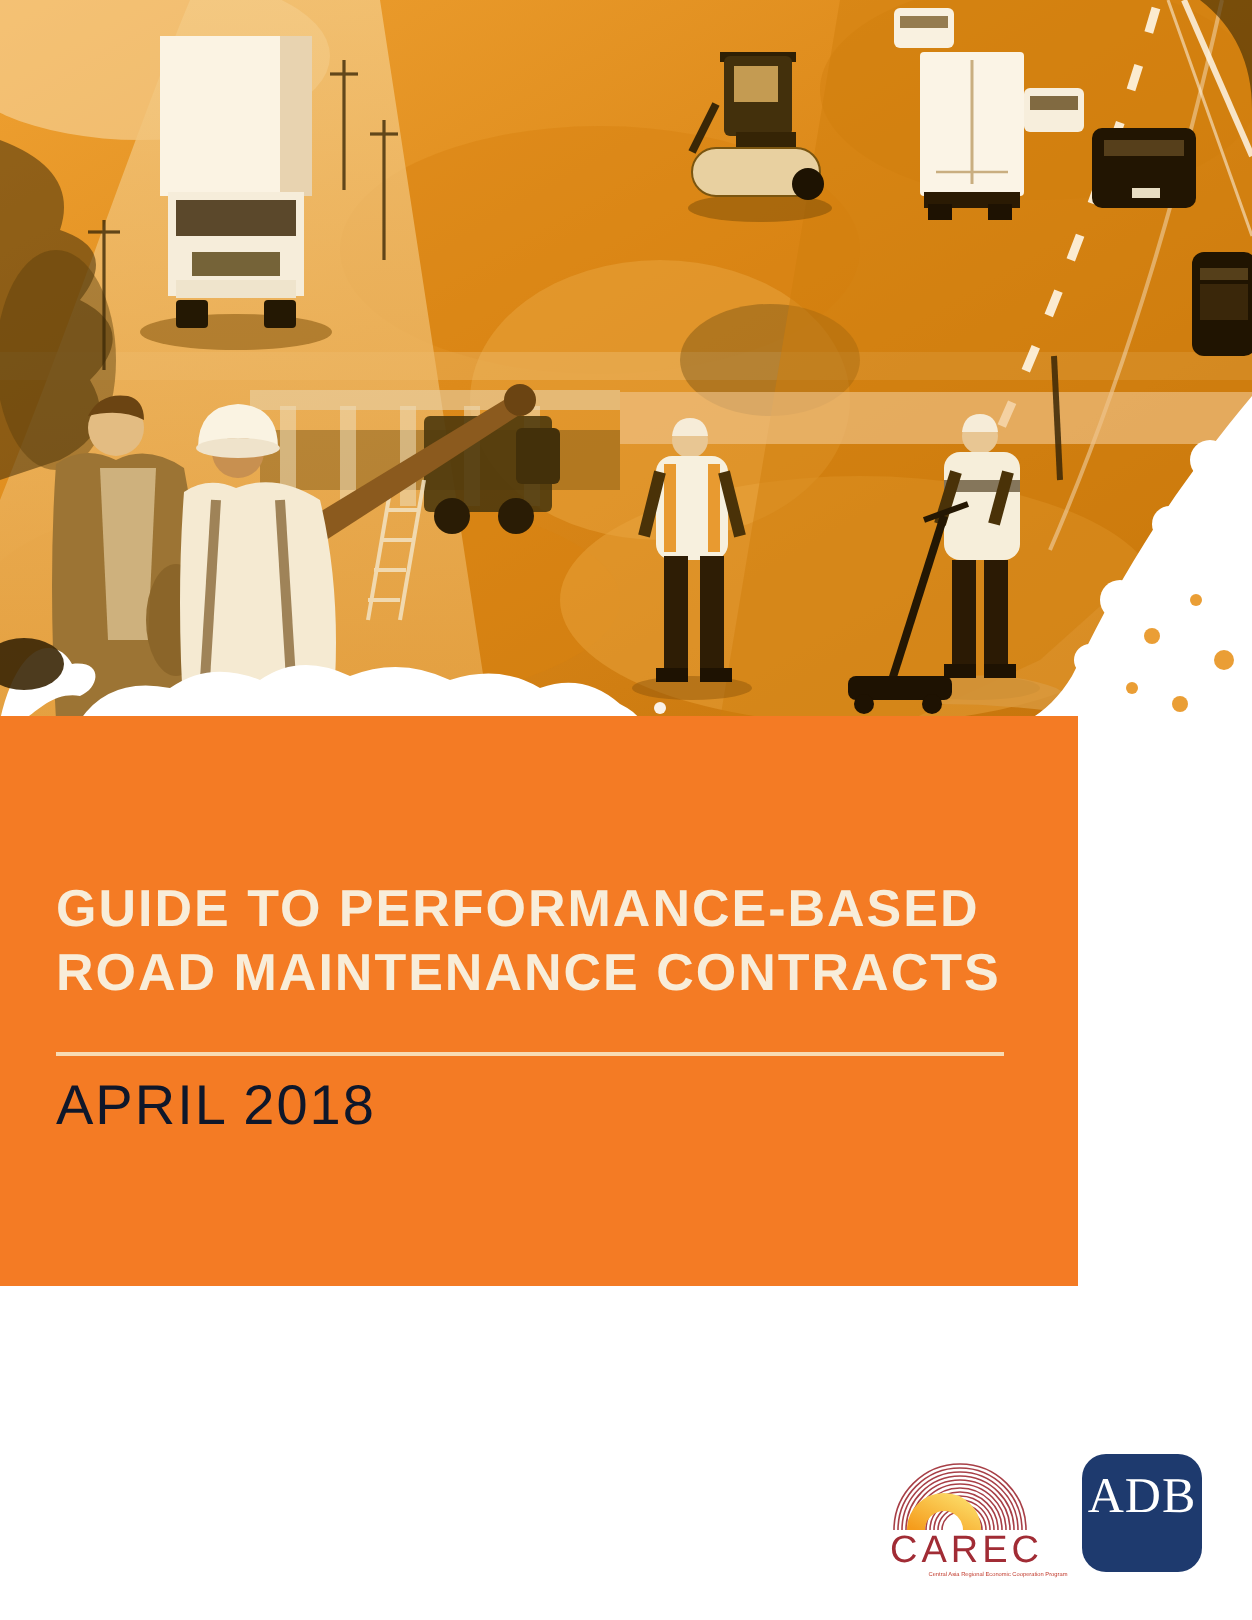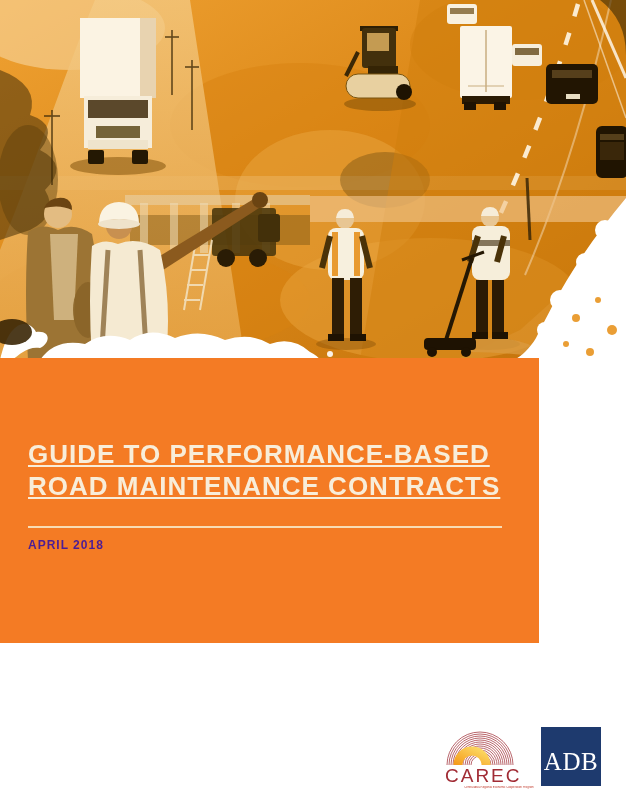--- a/index.html
+++ b/index.html
@@ -8,44 +8,45 @@
     background:#ffffff;overflow:hidden;
     font-family:"Liberation Sans", sans-serif;
   }
   .photo{position:absolute;left:0;top:0;width:626px;height:360px;display:block;}
   .title-block{
     position:absolute;left:0;top:358px;width:539px;height:285px;
     background:#F47B24;box-sizing:border-box;padding:80px 0 0 28px;
   }
   .title{
     margin:0;color:#F8EDD9;font-weight:bold;font-size:26px;line-height:32px;
-    letter-spacing:1px;text-transform:uppercase;text-decoration:underline;
+    letter-spacing:1px;text-transform:uppercase;
   }
   .title span{display:block;}
   .rule{width:474px;height:2px;background:#F8DCB4;margin-top:24px;}
   .date{
-    margin-top:11px;color:#4c1d95;font-weight:bold;font-size:12px;
+    margin-top:11px;color:#0f172a;font-weight:normal;font-size:28px;
     letter-spacing:1px;line-height:1;
   }
   .carec{
     position:absolute;left:445px;top:720px;width:74px;height:72px;text-align:left;
   }
   .carec-arcs{display:block;margin:0 auto;}
   .carec-name{
     color:#A12C35;font-size:19px;letter-spacing:2px;font-weight:400;line-height:1;
     margin-top:0px;
   }
   .carec-tagline{
     color:#C0392B;font-size:6px;white-space:nowrap;line-height:1;
     transform:scale(0.48);transform-origin:center top;margin-top:1px;
   }
   .adb{
     position:absolute;left:541px;top:727px;width:60px;height:59px;background:#1E3A6E;
-    display:flex;align-items:center;justify-content:center;box-sizing:border-box;
+    display:flex;justify-content:center;box-sizing:border-box;
     padding-top:9px;
+    border-radius:12px;
   }
   .adb-text{
     color:#ffffff;font-family:"Liberation Serif", serif;font-size:25px;line-height:1;
     letter-spacing:0.5px;
   }
 </style>
 </head>
 <body>
 
 <div class="cover">

